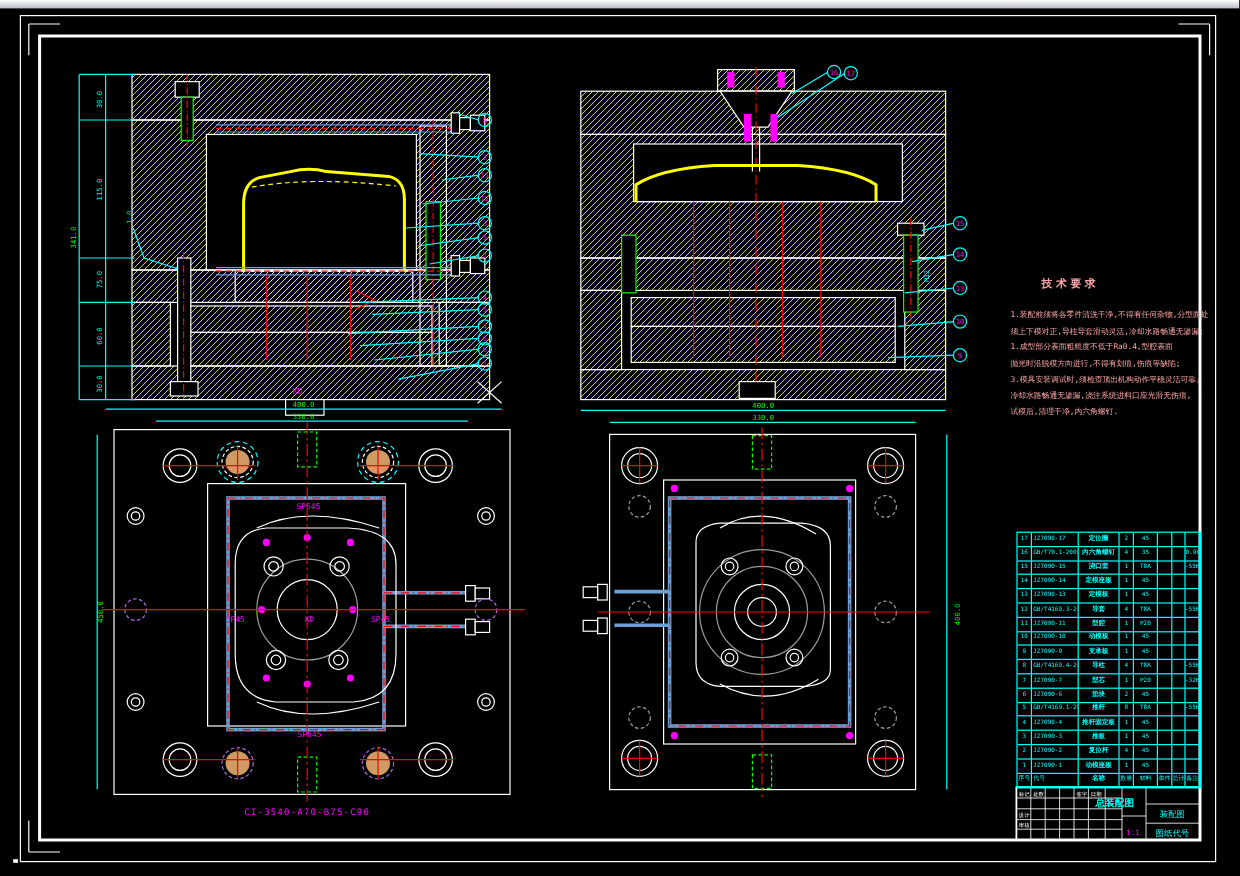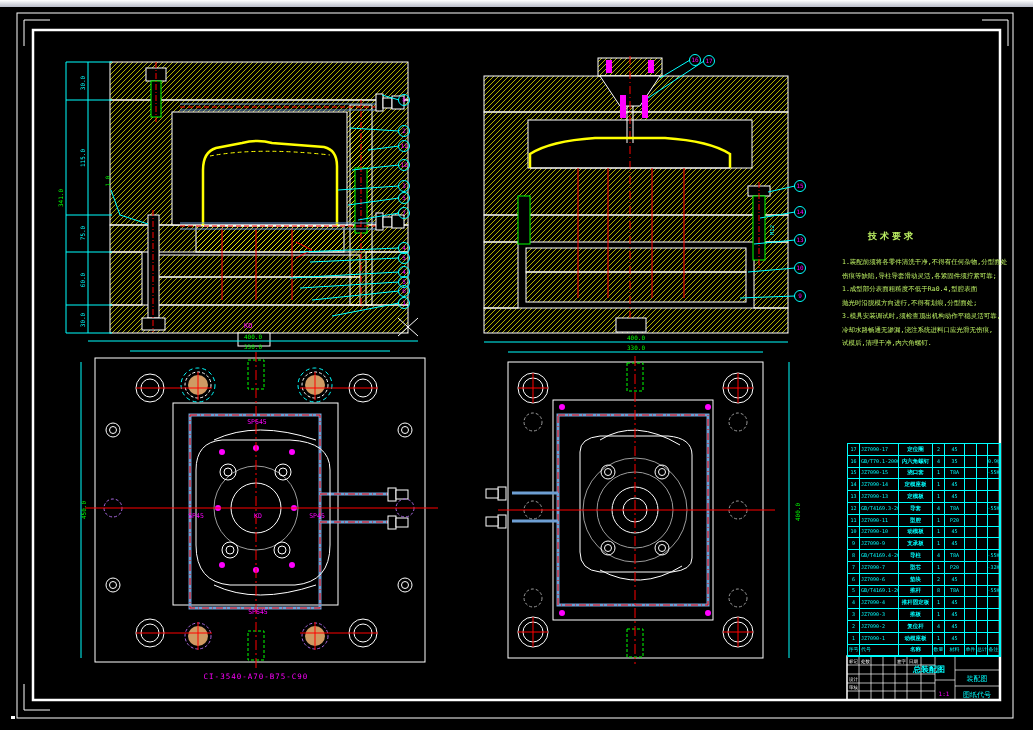--- a/index.html
+++ b/index.html
@@ -4,21 +4,21 @@
 <style>
   html,body{margin:0;padding:0;background:#000;}
   #screen{position:relative;width:1033px;height:730px;background:#000;overflow:hidden;
           font-family:"DejaVu Sans Mono",monospace;}
   .topstrip{position:absolute;left:0;top:0;width:1033px;height:7px;
             background:linear-gradient(#ffffff,#b8bcc8);}
   .dot{position:absolute;left:11px;top:716px;width:4px;height:3px;background:#fff;}
   svg{position:absolute;left:0;top:0;}
   svg text{font-family:"DejaVu Sans Mono",monospace;}
   
-  .tech{position:absolute;left:842px;top:230px;width:175px;color:#bef264;}
+  .tech{position:absolute;left:842px;top:230px;width:175px;color:#fca5a5;}
   .tech .t{font-size:9px;font-weight:bold;letter-spacing:3px;margin:0 0 0 26px;}
   .tech .lines{margin-top:13px;}
   .tech .l{font-size:6.5px;line-height:13.5px;white-space:nowrap;overflow:hidden;}
   
   .bom{position:absolute;left:847px;top:443px;display:grid;
        grid-template-columns:12px 39px 34px 12px 20px 12px 11px 12px;
        grid-auto-rows:11.8px;border:1px solid #00ffff;color:#00ffff;}
   .bom .c{border-right:1px solid #00ffff;border-bottom:1px solid #00ffff;
           font-size:5px;line-height:5px;display:flex;align-items:center;
           justify-content:center;overflow:hidden;white-space:nowrap;}
@@ -511,23 +511,23 @@
         <text x="849" y="681">设计</text>
         <text x="849" y="689">审核</text>
       </g>
     </g>
   </svg>
 
   <div class="tech">
     <div class="t">技术要求</div>
     <div class="lines" id="techlines">
         <div class="l">1.装配前须将各零件清洗干净,不得有任何杂物,分型面处</div>
-        <div class="l">伤痕等缺陷,导柱导套滑动灵活,各紧固件须拧紧可靠;</div>
+        <div class="l">须上下模对正,导柱导套滑动灵活,冷却水路畅通无渗漏;</div>
         <div class="l">1.成型部分表面粗糙度不低于Ra0.4,型腔表面</div>
-        <div class="l">抛光时沿脱模方向进行,不得有划痕,分型面处;</div>
+        <div class="l">抛光时沿脱模方向进行,不得有划痕,伤痕等缺陷;</div>
         <div class="l">3.模具安装调试时,须检查顶出机构动作平稳灵活可靠,</div>
         <div class="l">冷却水路畅通无渗漏,浇注系统进料口应光滑无伤痕,</div>
         <div class="l">试模后,清理干净,内六角螺钉.</div>
       </div>
   </div>
 
   <div class="bom" id="bomtable">
       <div class="c ">17</div>
       <div class="c code ">JZ7090-17</div>
       <div class="c name ">定位圈</div>

